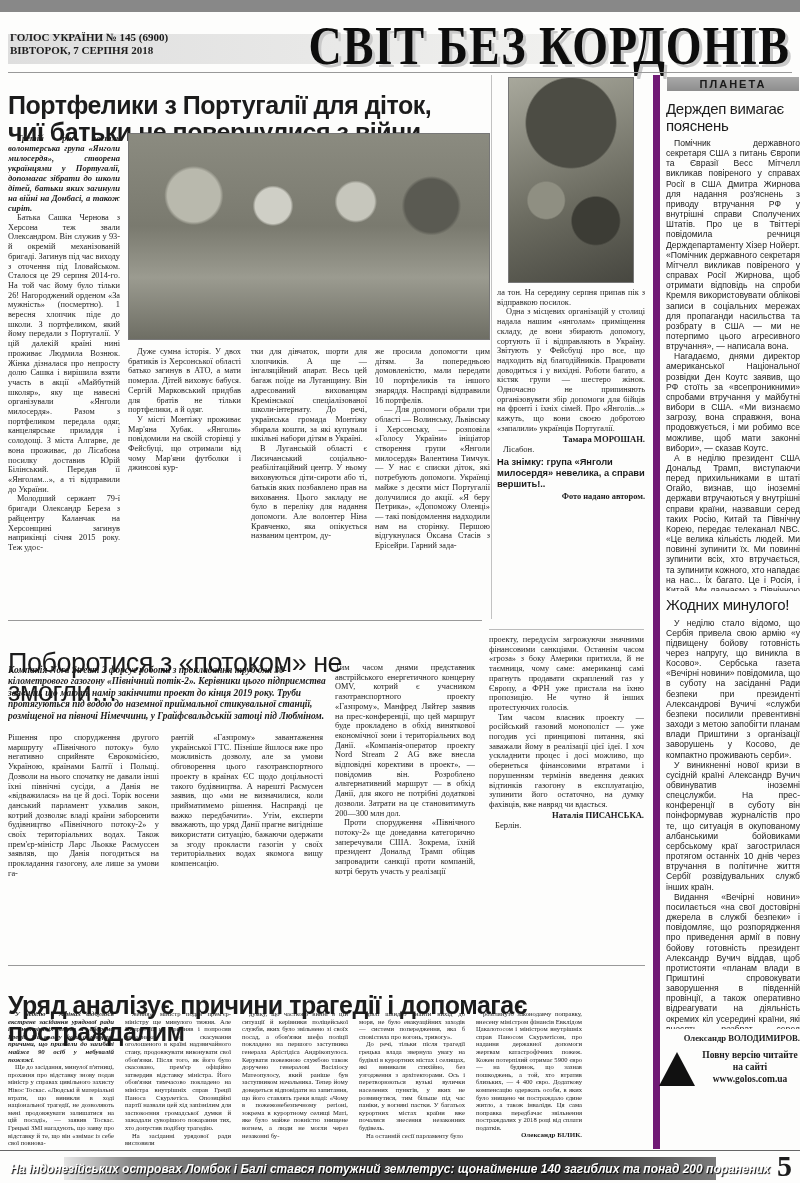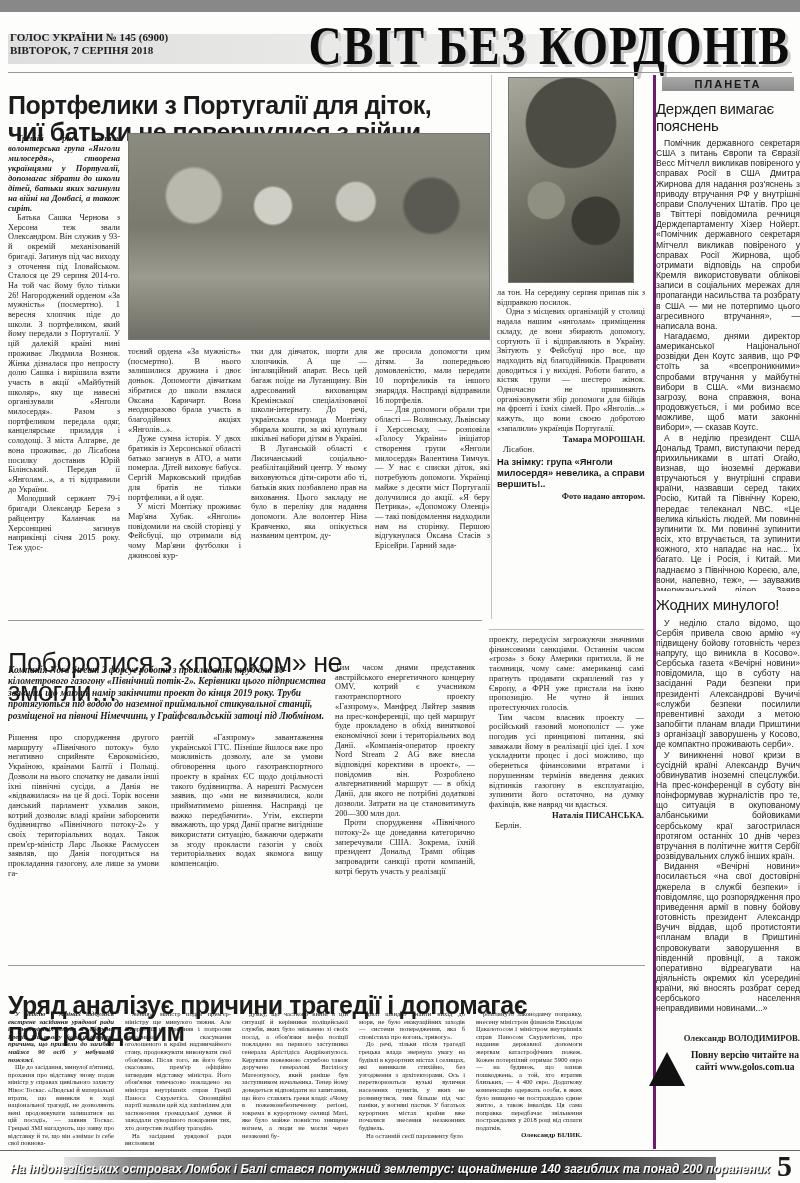--- a/index.html
+++ b/index.html
@@ -10,21 +10,21 @@
   .mast-band{position:absolute;left:0;top:16px;width:600px;height:30px;
              background:linear-gradient(90deg,#dedede,#f2f2f0);}
   .mast-left{position:absolute;left:2px;top:13px;font-weight:bold;font-size:11px;line-height:13px;}
   .mast-title{position:absolute;right:2px;top:-4px;font-family:"Liberation Serif",serif;
               font-weight:bold;font-size:46px;letter-spacing:1px;transform:scaleY(1.18);
               transform-origin:top right;color:#0d0d0d;text-shadow:3px 3px 0 #c9c9c9;}
   
   .content{position:absolute;top:60px;left:8px;width:784px;height:1076px;border-top:1px solid #999;}
   .main-zone{position:absolute;left:0;top:2px;width:637px;height:1074px;}
   .sidebar{position:absolute;left:645px;top:2px;width:147px;height:1074px;
-           border-left:3px solid #701a75;box-sizing:border-box;
+           border-left:7px solid #701a75;padding-left:6px;box-sizing:border-box;
            font-family:"Liberation Sans",sans-serif;}
   
   p{margin:0;text-align:justify;text-indent:9px;font-size:8.3px;line-height:9.7px;}
   p.cont{text-indent:0;}
   .lead1{font-weight:bold;font-style:italic;font-size:8.6px;line-height:10px;}
   
   .art1{position:absolute;top:0;left:0;width:637px;height:546px;}
   .a1-headline{position:absolute;top:0;left:0;width:478px;font-family:"Liberation Sans",sans-serif;
                font-weight:bold;font-size:25px;line-height:27px;letter-spacing:-0.5px;}
   .a1-c1{position:absolute;top:58px;left:0;width:112px;height:486px;overflow:hidden;}
@@ -124,21 +124,20 @@
         </h1>
         <div class="a1-c1">
           <p class="lead1">Третій рік поспіль волонтерська група «Янголи милосердя», створена українцями у Португалії, допомагає зібрати до школи дітей, батьки яких загинули на війні на Донбасі, а також сиріт.</p>
           <div>
               <p>Батька Сашка Чернова з Херсона теж звали Олександром. Він служив у 93-й окремій механізованій бригаді. Загинув під час виходу з оточення під Іловайськом. Сталося це 29 серпня 2014-го. На той час йому було тільки 26! Нагороджений орденом «За мужність» (посмертно). 1 вересня хлопчик піде до школи. З портфеликом, який йому передали з Португалії. У цій далекій країні нині проживає Людмила Вознюк. Жінка дізналася про непросту долю Сашка і вирішила взяти участь в акції «Майбутній школяр», яку ще навесні організували «Янголи милосердя». Разом з портфеликом передала одяг, канцелярське приладдя і солодощі. З міста Алгарве, де вона проживає, до Лісабона посилку доставив Юрій Білінський. Передав її «Янголам...», а ті відправили до України.</p>
               <p>Молодший сержант 79-ї бригади Олександр Береза з райцентру Каланчак на Херсонщині загинув наприкінці січня 2015 року. Теж удос-</p>
             </div>
         </div>
         <div class="photo1" title="волонтери групи «Янголи милосердя»"></div>
         <div class="a1-c2">
-            <p class="cont">тоєний ордена «За мужність» (посмертно). В нього залишилися дружина і двоє доньок. Допомогти дівчаткам зібратися до школи взялася Оксана Каричарт. Вона неодноразово брала участь в благодійних акціях «Янголів...».</p>
             <p>Дуже сумна історія. У двох братиків із Херсонської області батько загинув в АТО, а мати померла. Дітей виховує бабуся. Сергій Марковський придбав для братів не тільки портфелики, а й одяг.</p>
             <p>У місті Монтіжу проживає Мар'яна Хубак. «Янголи» повідомили на своїй сторінці у Фейсбуці, що отримали від чому Мар'яни футболки і джинсові кур-</p>
           </div>
         <div class="a1-c3">
             <p class="cont">тки для дівчаток, шорти для хлопчиків. А ще — інгаляційний апарат. Весь цей багаж поїде на Луганщину. Він адресований вихованцям Кремінської спеціалізованої школи-інтернату. До речі, українська громада Монтіжу збирала кошти, за які купували шкільні набори дітям в Україні.</p>
             <p>В Луганській області є Лисичанський соціально-реабілітаційний центр. У ньому виховуються діти-сироти або ті, батьків яких позбавлено прав на виховання. Цього закладу не було в переліку для надання допомоги. Але волонтер Ніна Кравченко, яка опікується названим центром, ду-</p>
           </div>
         <div class="a1-c4">
             <p class="cont">же просила допомогти цим дітям. За попередньою домовленістю, мали передати 10 портфеликів та іншого знаряддя. Насправді відправили 16 портфелів.</p>
             <p>— Для допомоги обрали три області — Волинську, Львівську і Херсонську, — розповіла «Голосу України» ініціатор створення групи «Янголи милосердя» Валентина Тимчук. — У нас є списки діток, які потребують допомоги. Українці майже з десяти міст Португалії долучилися до акції. «Я беру Петрика», «Допоможу Оленці» — такі повідомлення надходили нам на сторінку. Першою відгукнулася Оксана Стасів з Ерісейри. Гарний зада-</p>

